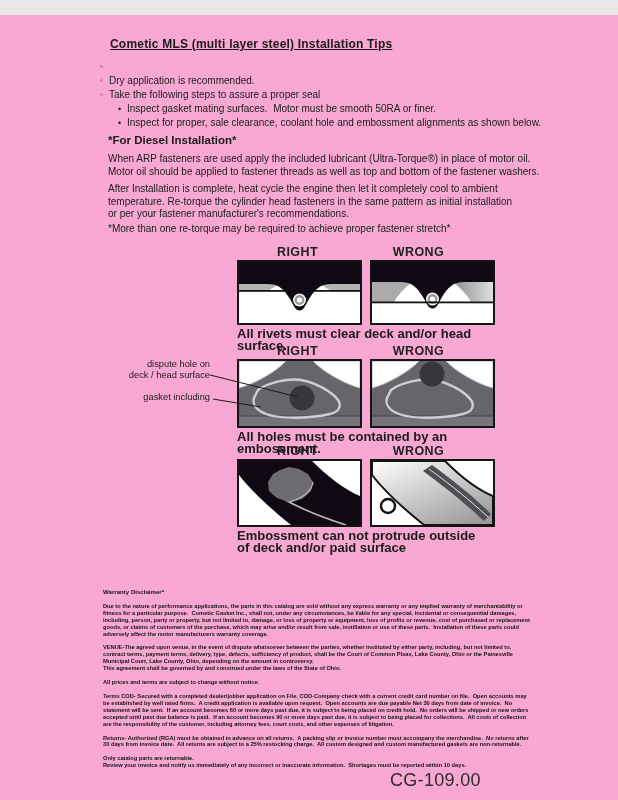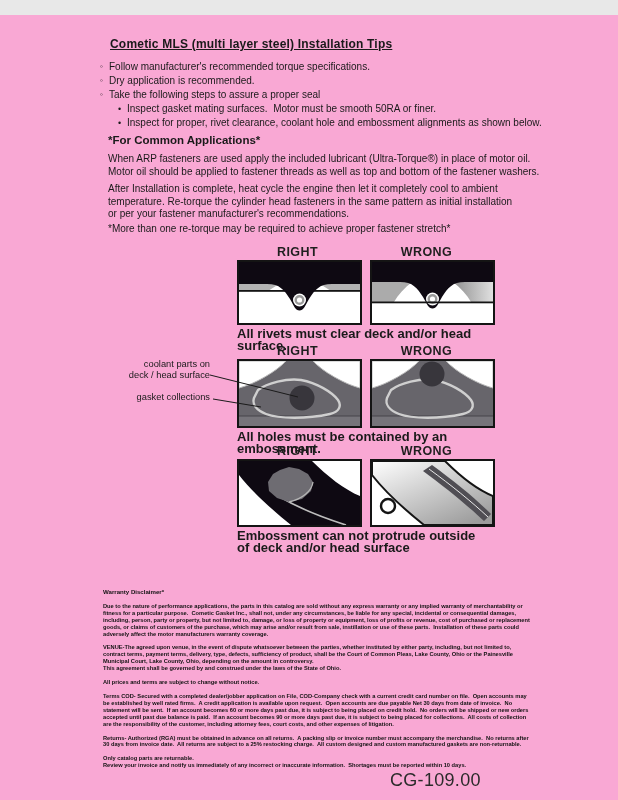--- a/index.html
+++ b/index.html
@@ -24,21 +24,21 @@
   .dheading{position:absolute;left:108px;top:119px;margin:0;font-size:11.5px;font-weight:bold;}
   .para{position:absolute;left:108px;font-size:10px;line-height:12.6px;width:460px;}
   .p1{top:138px;}
   .p2{top:168px;}
   .pnote{top:208px;}
 
   .fig{position:absolute;left:237px;width:250px;}
   .fig1{top:230px;}
   .fig2{top:329px;}
   .fig3{top:429px;}
-  .labrow{display:flex;gap:8px;}
+  .labrow{display:flex;}
   .lab{width:121px;text-align:center;font-size:12.5px;font-weight:600;letter-spacing:.4px;color:#1f1f1f;}
   .boxes{display:flex;gap:8px;margin-top:1px;}
   .dbox{width:121px;border:2px solid #141414;background:#fff;font-size:0;line-height:0;}
   .dbox svg{display:block;}
   .caption{font-size:13px;font-weight:bold;margin-top:3px;line-height:11.5px;}
   .cap3{width:252px;}
 
   .callout{position:absolute;font-size:9.3px;line-height:10.8px;text-align:right;color:#1a1a1a;}
   .co1{left:118px;top:344px;width:92px;}
   .co2{left:104px;top:377px;width:106px;}
@@ -54,41 +54,40 @@
 </head>
 <body>
 
 <div class="page">
 
   <h1 class="title">Cometic MLS (multi layer steel) Installation Tips</h1>
 
   <div class="bullets">
     <div class="b">
       <span class="m m1">◦</span>
-      <span class="pre">Follow manufacturer's recommended torque specifications.</span>
     </div>
     <div class="b">
       <span class="m m1">◦</span>
       <span class="pre">Dry application is recommended.</span>
     </div>
     <div class="b">
       <span class="m m1">◦</span>
       <span class="pre">Take the following steps to assure a proper seal</span>
     </div>
     <div class="b sub">
       <span class="m m2">•</span>
       <span class="pre">Inspect gasket mating surfaces.  Motor must be smooth 50RA or finer.</span>
     </div>
     <div class="b sub">
       <span class="m m2">•</span>
-      <span class="pre">Inspect for proper, rivet clearance, coolant hole and embossment alignments as shown below.</span>
-    </div>
-  </div>
-
-  <h2 class="dheading">*For Common Applications*</h2>
+      <span class="pre">Inspect for proper, sale clearance, coolant hole and embossment alignments as shown below.</span>
+    </div>
+  </div>
+
+  <h2 class="dheading">*For Diesel Installation*</h2>
 
   <div class="para p1">
     <div class="pre">When ARP fasteners are used apply the included lubricant (Ultra-Torque®) in place of motor oil.</div>
     <div class="pre">Motor oil should be applied to fastener threads as well as top and bottom of the fastener washers.</div>
   </div>
 
   <div class="para p2">
     <div class="pre">After Installation is complete, heat cycle the engine then let it completely cool to ambient</div>
     <div class="pre">temperature. Re-torque the cylinder head fasteners in the same pattern as initial installation</div>
     <div class="pre">or per your fastener manufacturer's recommendations.</div>
@@ -160,24 +159,24 @@
           <path d="M121,0 H74 C83,10 105,23 121,27 Z" fill="#ffffff" stroke="#b9b9b9" stroke-width="1"></path>
           <path d="M19,29 C28,22 48,17 62,19 C78,22 93,31 99,39 C103,45 100,51 91,53 C68,58 40,58 27,53 C17,49 13,43 15,37 Z" fill="none" stroke="#cfcfcf" stroke-width="2.4"></path>
           <circle cx="60" cy="13" r="12.5" fill="#38363c"></circle>
         </svg>
       </div>
     </div>
     <div class="caption pre">All holes must be contained by an embossment.</div>
   </div>
 
   <div class="callout co1">
-    <div class="pre">coolant parts on</div>
+    <div class="pre">dispute hole on</div>
     <div class="pre">deck / head surface</div>
   </div>
-  <div class="callout co2 pre">gasket collections</div>
+  <div class="callout co2 pre">gasket including</div>
   <svg class="co-lines" width="100" height="48" viewBox="0 0 100 48">
     <line x1="5" y1="10" x2="93" y2="32" stroke="#1a1a1a" stroke-width="1"></line>
     <line x1="8" y1="34" x2="56" y2="42" stroke="#1a1a1a" stroke-width="1"></line>
   </svg>
 
   <div class="fig fig3">
     <div class="labrow">
       <span class="lab">RIGHT</span>
       <span class="lab">WRONG</span>
     </div>
@@ -201,21 +200,21 @@
             </linearGradient>
           </defs>
           <rect width="121" height="64" fill="#ffffff"></rect>
           <path d="M0,0 H73 C88,15 106,29 121,35 V64 H52 C37,52 14,32 0,14 Z" fill="url(#gw3)" stroke="#141414" stroke-width="2"></path>
           <path d="M60,4 C82,20 103,37 119,53 L112,60 C96,45 73,26 51,10 Z" fill="#504e54"></path>
           <path d="M57,8 C79,24 100,41 116,56" stroke="#e8e8e8" stroke-width="1" fill="none"></path>
           <circle cx="16" cy="45" r="7" fill="#ffffff" stroke="#141414" stroke-width="2.4"></circle>
         </svg>
       </div>
     </div>
-    <div class="caption cap3 pre">Embossment can not protrude outside of deck and/or head surface</div>
+    <div class="caption cap3 pre">Embossment can not protrude outside of deck and/or paid surface</div>
   </div>
 
   <div class="legal">
     <div class="lh">Warranty Disclaimer*</div>
     <div class="lp gap pre">Due to the nature of performance applications, the parts in this catalog are sold without any express warranty or any implied warranty of merchantability or fitness for a particular purpose.  Cometic Gasket Inc., shall not, under any circumstances, be liable for any special, incidental or consequential damages, including, person, party or property, but not limited to, damage, or loss of property or equipment, loss of profits or revenue, cost of purchased or replacement goods, or claims of customers of the purchase, which may arise and/or result from sale, instillation or use of these parts.  Installation of these parts could adversely affect the motor manufacturers warranty coverage.</div>
     <div class="lp pre">VENUE-The agreed upon venue, in the event of dispute whatsoever between the parties, whether instituted by either party, including, but not limited to, contract terms, payment terms, delivery, type, defects, sufficiency of product, shall be the Court of Common Pleas, Lake County, Ohio or the Painesville Municipal Court, Lake County, Ohio, depending on the amount in controversy.</div>
     <div class="lp gap pre">This agreement shall be governed by and construed under the laws of the State of Ohio.</div>
     <div class="lp gap pre">All prices and terms are subject to change without notice.</div>
     <div class="lp gap pre">Terms COD- Secured with a completed dealer/jobber application on File, COD-Company check with a current credit card number on file.  Open accounts may be established by well rated firms.  A credit application is available upon request.  Open accounts are due payable Net 30 days from date of invoice.  No statement will be sent.  If an account becomes 60 or more days past due, it is subject to being placed on credit hold.  No orders will be shipped or new orders accepted until past due balance is paid.  If an account becomes 90 or more days past due, it is subject to being placed for collections.  All costs of collection are the responsibility of the customer, including attorney fees, court costs, and other expenses of litigation.</div>
     <div class="lp gap pre">Returns- Authorized (RGA) must be obtained in advance on all returns.  A packing slip or invoice number must accompany the merchandise.  No returns after 30 days from invoice date.  All returns are subject to a 25% restocking charge.  All custom designed and custom manufactured gaskets are non-returnable.</div>

